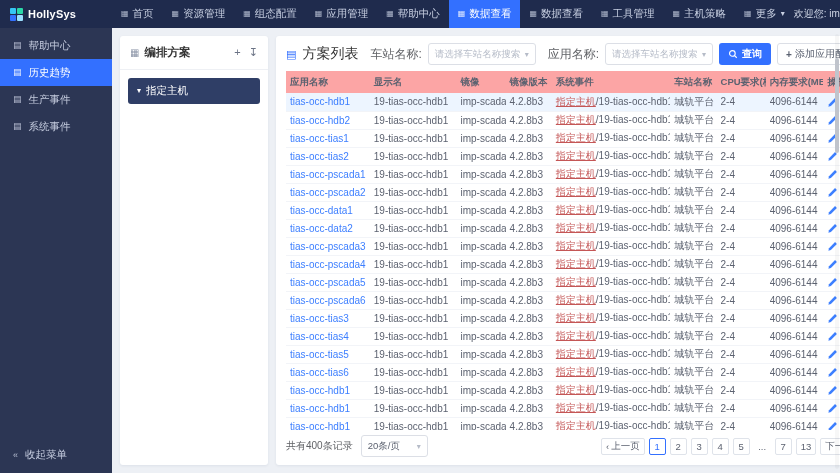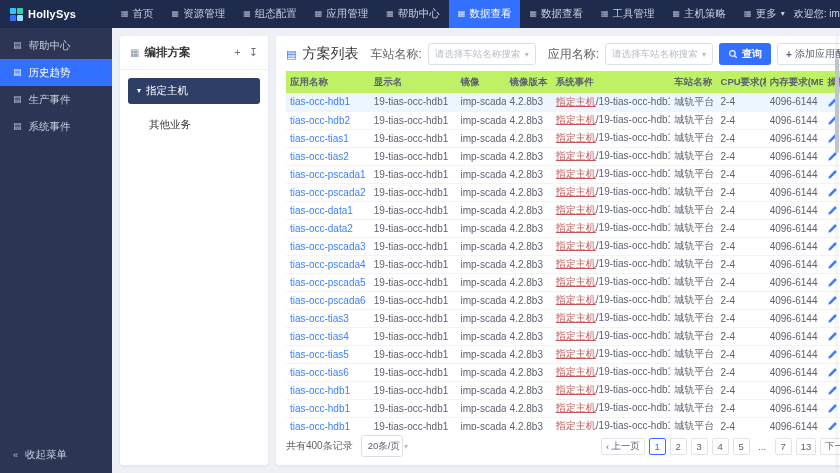--- a/index.html
+++ b/index.html
@@ -52,31 +52,31 @@
   .rc-title{font-size:14px;font-weight:normal;color:#333;white-space:nowrap;}
   .f-label{font-size:12px;color:#606266;margin-left:6px;white-space:nowrap;}
   .select{height:22px;border:1px solid #dcdfe6;border-radius:3px;display:flex;align-items:center;justify-content:space-between;padding:0 6px;font-size:9.5px;color:#b6bcc8;width:108px;background:#fff;cursor:pointer;white-space:nowrap;}
   .sel-caret{color:#b6bcc8;font-size:8px;margin-left:4px;}
   .btn-primary{height:22px;background:#3370ff;color:#fff;border:none;border-radius:3px;display:flex;align-items:center;gap:4px;padding:0 9px;font-size:10px;cursor:pointer;white-space:nowrap;font-weight:bold;}
   .btn-plain{height:22px;background:#fff;border:1px solid #dcdfe6;border-radius:3px;color:#5a6170;display:flex;align-items:center;gap:3px;padding:0 8px;font-size:10px;cursor:pointer;white-space:nowrap;}
   .btn-plain .plus{color:#5a6170;font-weight:bold;}
 
   .table-wrap{flex:1;overflow:hidden;padding:0 10px;}
   table{width:100%;border-collapse:collapse;table-layout:fixed;}
-  th{background:#bef264;font-size:9.5px;color:#5c6270;text-align:left;height:22px;padding:0 4px;font-weight:bold;white-space:nowrap;overflow:hidden;}
+  th{background:#fca5a5;font-size:9.5px;color:#5c6270;text-align:left;height:22px;padding:0 4px;font-weight:bold;white-space:nowrap;overflow:hidden;}
   td{font-size:10px;color:#5c6270;height:18px;padding:0 4px;border-bottom:1px solid #f2f4f8;white-space:nowrap;overflow:hidden;}
   tr.sel td{background:#edf5ff;}
   .lnk{color:#3d7fff;cursor:pointer;text-decoration:none;}
   .htag{color:#c45656;text-decoration:underline;}
   .hpath{color:#5c6270;}
   .opc{text-align:left;}
   .op{display:inline-flex;vertical-align:middle;margin-right:6px;cursor:pointer;}
 
   .rc-foot{margin-top:auto;display:flex;align-items:center;padding:5px 10px 8px;font-size:10px;color:#606266;gap:8px;}
-  .psize{width:42px;color:#5c6270;font-size:9.5px;}
+  .psize{width:67px;color:#5c6270;font-size:9.5px;}
   .pager{margin-left:auto;display:flex;align-items:center;gap:4px;}
   .pages{display:flex;gap:4px;}
   .pg-btn{min-width:17px;height:17px;border:1px solid #dfe3ea;border-radius:2px;display:flex;align-items:center;justify-content:center;gap:2px;padding:0 4px;font-size:9.5px;color:#5c6270;background:#fff;cursor:pointer;white-space:nowrap;}
   .pg-btn.active{color:#3370ff;border-color:#3370ff;}
   .pg-btn.dots{border:none;background:transparent;cursor:default;}
 
   .scroll-v{position:absolute;right:2px;top:62px;width:5px;height:340px;background:#f3f4f7;border-radius:3px;}
   .scroll-thumb{width:5px;height:72px;background:#c6cad3;border-radius:3px;cursor:pointer;}
   .page-scroll{position:absolute;right:1px;top:34px;width:4px;height:435px;background:rgba(0,0,0,0.03);border-radius:2px;z-index:7;}
   .page-scroll-thumb{width:4px;height:95px;margin-top:24px;background:#c0c4cc;border-radius:2px;cursor:pointer;}
@@ -176,23 +176,20 @@
       <span class="lc-title">编排方案</span>
       <span class="lc-actions">
         <span>+</span>
         <span>↧</span>
       </span>
     </div>
     <div>
         <div class="group-item active">
           <span class="g-caret">▾</span>
           <span>指定主机</span>
-        </div>
-        <div class="group-item plain">
-          <span>其他业务</span>
         </div>
       </div>
   </div>
 
   <div class="card right-card">
     <div class="rc-head">
       <span class="rc-ico">▤</span>
       <span class="rc-title">方案列表</span>
       <span class="f-label">车站名称:</span>
       <span class="select">

